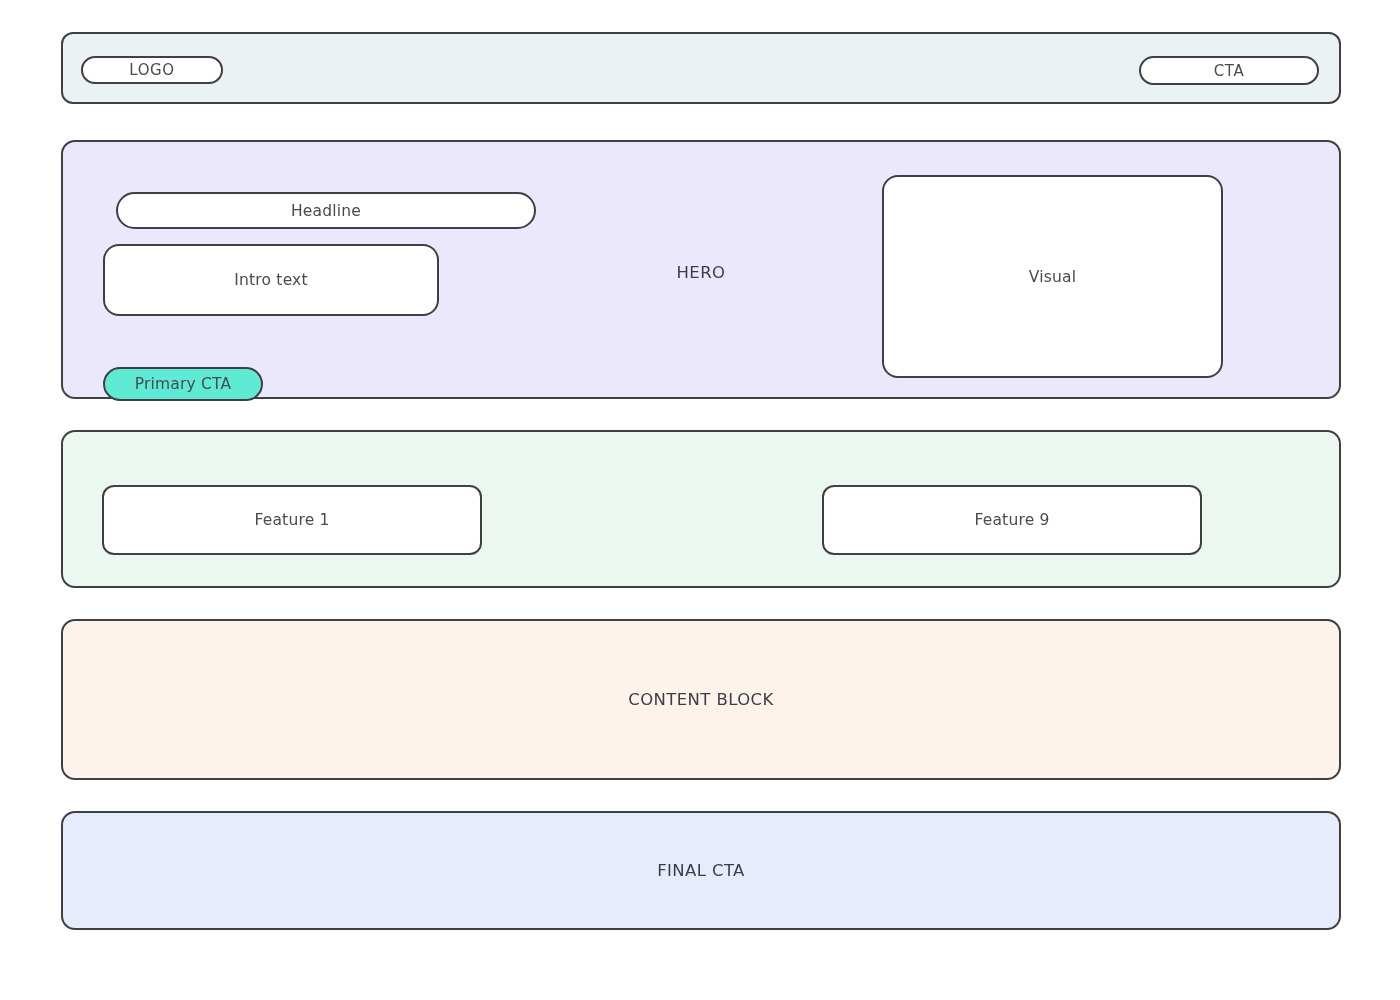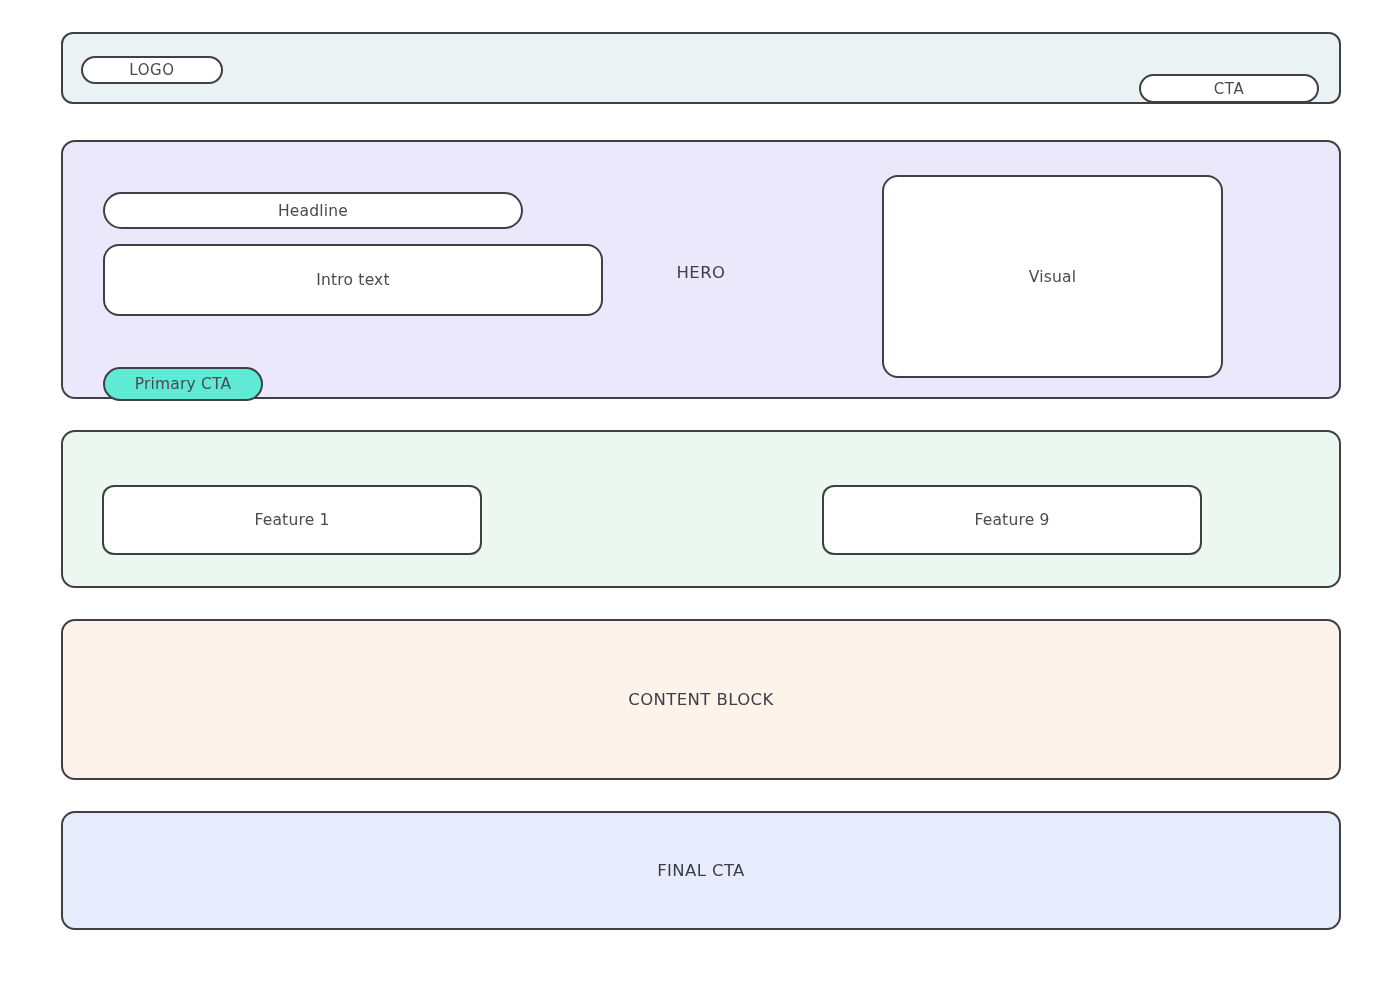--- a/index.html
+++ b/index.html
@@ -83,21 +83,20 @@
     width: 142px;
     height: 28px;
   }
   #logo-pill .pill-label { font-size: 15px; letter-spacing: 0.6px; }
   #header-cta-pill {
     position: absolute;
     right: 20px;
     top: 22px;
     width: 180px;
     height: 29px;
-    margin-top: 18px;
   }
   #header-cta-pill .pill-label { font-size: 15px; letter-spacing: 0.6px; }
 
   
   #hero {
     left: 61px;
     top: 140px;
     width: 1280px;
     height: 259px;
     background: #ebe8fc;
@@ -105,31 +104,31 @@
   }
   #hero-label {
     position: absolute;
     left: 0;
     right: 0;
     top: 121px;
     text-align: center;
   }
   #hero-headline {
     position: absolute;
-    left: 40px;
+    left: 53px;
     top: 50px;
     width: 420px;
     height: 37px;
     border-radius: 999px;
   }
   #hero-intro {
     position: absolute;
     left: 40px;
     top: 102px;
-    width: 500px;
+    width: 336px;
     height: 72px;
     border-radius: 16px;
   }
   #hero-primary-cta {
     position: absolute;
     left: 40px;
     top: 192px;
     width: 160px;
     height: 34px;
     background: #5eead4;

